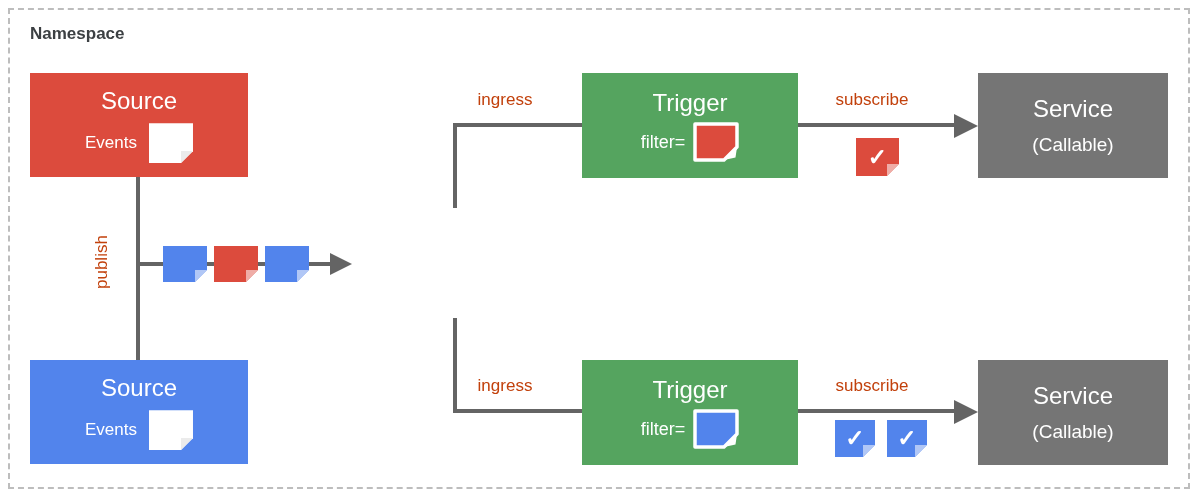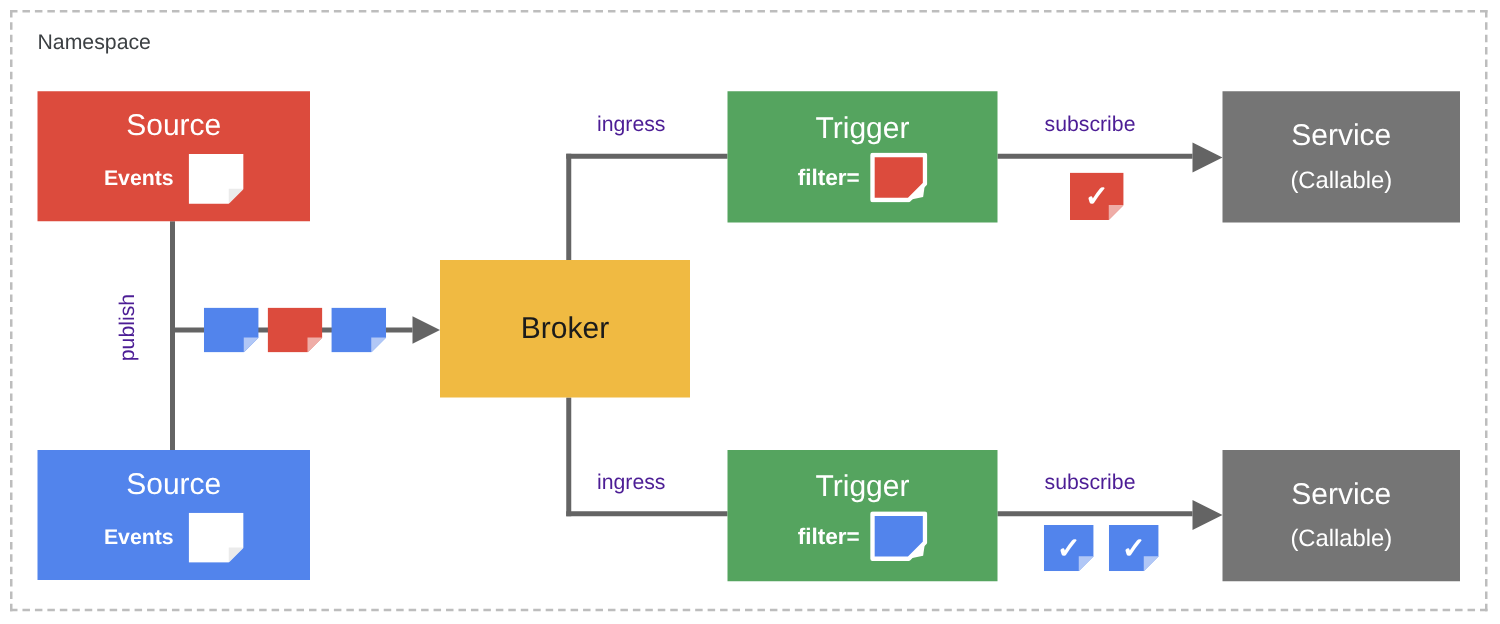--- a/index.html
+++ b/index.html
@@ -2,38 +2,38 @@
 <html><head>
 <meta charset="utf-8">
 <style>
   html,body{margin:0;padding:0;background:#fff;}
   .stage{position:relative;width:1200px;height:499px;background:#ffffff;overflow:hidden;
          font-family:"Liberation Sans",sans-serif;}
 
   
   .ns-border{position:absolute;left:8px;top:8px;width:1182px;height:481px;
              border:2px dashed #bdbdbd;box-sizing:border-box;}
-  .ns-label{position:absolute;left:30px;top:24px;font-size:17px;font-weight:normal;color:#3c4043;}
+  .ns-label{position:absolute;left:30px;top:24px;font-size:17px;font-weight:bold;color:#3c4043;}
 
   
   .line{position:absolute;background:#646464;z-index:1;}
   .line.h{height:4px;}
   .line.v{width:4px;}
   .arrowhead{position:absolute;width:0;height:0;z-index:1;
              border-top:11px solid transparent;border-bottom:11px solid transparent;
              border-left:22px solid #646464;}
-  .edge-label{position:absolute;font-size:17px;color:#4c1d95;text-align:center;z-index:1;}
+  .edge-label{position:absolute;font-size:17px;color:#c2410c;text-align:center;z-index:1;}
   .edge-label.rot{writing-mode:vertical-rl;transform:rotate(180deg);}
 
   
   .box{position:absolute;display:flex;flex-direction:column;align-items:center;
        justify-content:center;color:#ffffff;z-index:2;}
   .box .title{font-size:24px;font-weight:normal;line-height:1.15;}
   .box .row{display:flex;align-items:center;gap:12px;margin-top:9px;}
-  .box .sub-label{font-size:17px;font-weight:bold;}
+  .box .sub-label{font-size:17px;font-weight:normal;}
   .box .subtitle{font-size:19px;font-weight:normal;margin-top:12px;}
   .box.source-top{left:30px;top:73px;width:218px;height:104px;background:#dc4b3d;}
   .box.source-bottom{left:30px;top:360px;width:218px;height:104px;background:#5284ec;}
   .box.broker{left:352px;top:208px;width:200px;height:110px;background:#f0ba42;color:#1b1b1b;}
   .box.trigger-top{left:582px;top:73px;width:216px;height:105px;background:#55a45f;}
   .box.trigger-bottom{left:582px;top:360px;width:216px;height:105px;background:#55a45f;}
   .box.service-top{left:978px;top:73px;width:190px;height:105px;background:#757575;}
   .box.service-bottom{left:978px;top:360px;width:190px;height:105px;background:#757575;}
 
   
@@ -109,23 +109,20 @@
   </div>
 
   <div class="box source-bottom">
     <div class="title">Source</div>
     <div class="row">
       <span class="sub-label">Events</span>
       <span class="note white events"></span>
     </div>
   </div>
 
-  <div class="box broker">
-    <div class="title">Broker</div>
-  </div>
 
   <div class="box trigger-top">
     <div class="title">Trigger</div>
     <div class="row" style="gap:8px;margin-top:6px;">
       <span class="sub-label" style="font-size:18px">filter=</span>
       <svg width="46" height="40" viewBox="0 0 46 40">
         <path d="M2 2 H44 V25 L31 38 H2 Z" fill="#dc4b3d" stroke="#ffffff" stroke-width="3.5" stroke-linejoin="round"></path>
         <path d="M44 25 L31 38 L42.5 35.5 Z" fill="#ffffff"></path>
       </svg>
     </div>

